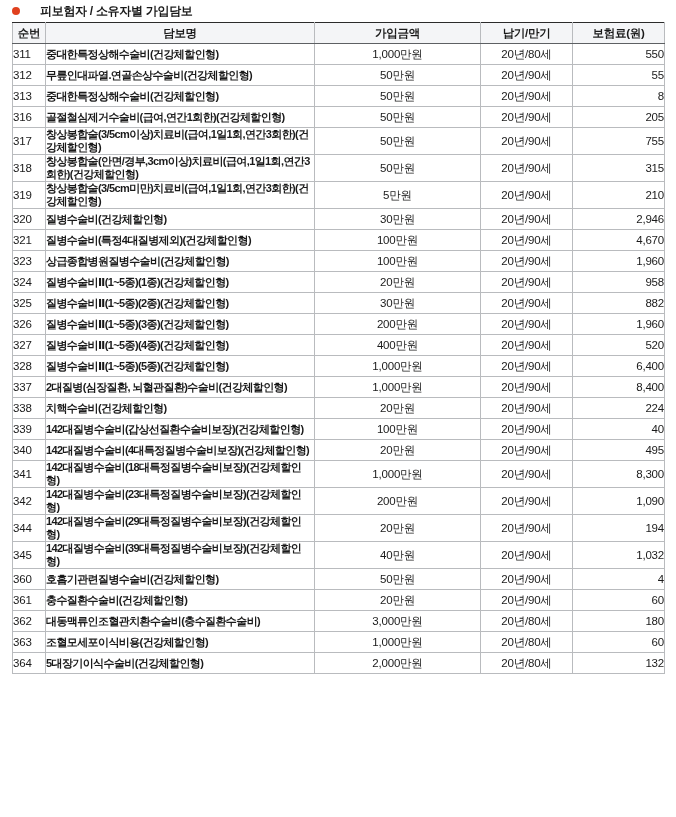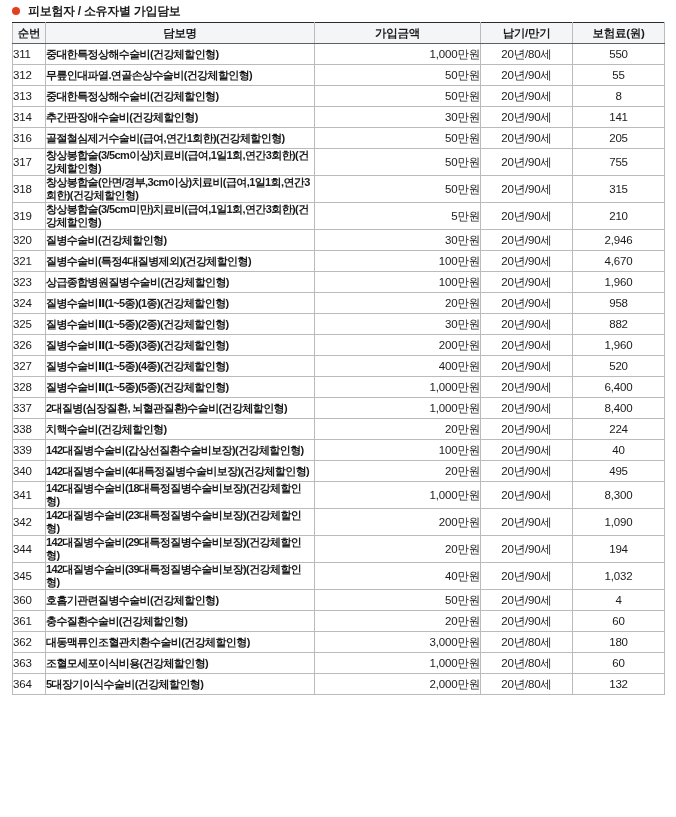--- a/index.html
+++ b/index.html
@@ -20,21 +20,21 @@
   .page {
     width: 676px;
     box-sizing: border-box;
     padding: 0;
   }
 
   
   .section-head {
     display: flex;
     align-items: center;
-    gap: 8px;
+    gap: 20px;
     padding: 5px 0 5px 12px;
     height: 22px;
     box-sizing: border-box;
   }
   .bullet {
     width: 8px;
     height: 8px;
     border-radius: 50%;
     background: #e0401e;
     flex: 0 0 auto;
@@ -98,35 +98,35 @@
   }
   td.name {
     text-align: left;
     padding: 1px 2px 1px 4px;
     font-weight: bold;
     font-size: 11px;
     letter-spacing: -0.6px;
     word-break: break-all;
   }
   td.amt {
-    text-align: right;
+    text-align: center;
     padding-right: 4px;
     font-size: 11.5px;
     letter-spacing: -0.2px;
     white-space: nowrap;
   }
   td.term {
     text-align: center;
     font-size: 11.5px;
     letter-spacing: -0.2px;
     white-space: nowrap;
     margin-top: 41px;
   }
   td.prem {
-    text-align: center;
+    text-align: right;
     padding-right: 5px;
     font-size: 11.5px;
     letter-spacing: -0.2px;
     white-space: nowrap;
   }
 
   tr.tall td { height: 38px; }
 </style>
 </head>
 <body>
@@ -172,27 +172,20 @@
             <td class="prem">55</td>
           </tr>
           <tr>
             <td class="no">313</td>
             <td class="name">중대한특정상해수술비(건강체할인형)</td>
             <td class="amt">50만원</td>
             <td class="term">20년/90세</td>
             <td class="prem">8</td>
           </tr>
           <tr>
-            <td class="no">314</td>
-            <td class="name">추간판장애수술비(건강체할인형)</td>
-            <td class="amt">30만원</td>
-            <td class="term">20년/90세</td>
-            <td class="prem">141</td>
-          </tr>
-          <tr>
             <td class="no">316</td>
             <td class="name">골절철심제거수술비(급여,연간1회한)(건강체할인형)</td>
             <td class="amt">50만원</td>
             <td class="term">20년/90세</td>
             <td class="prem">205</td>
           </tr>
           <tr class="tall">
             <td class="no">317</td>
             <td class="name">창상봉합술(3/5cm이상)치료비(급여,1일1회,연간3회한)(건강체할인형)</td>
             <td class="amt">50만원</td>
@@ -334,21 +327,21 @@
           </tr>
           <tr>
             <td class="no">361</td>
             <td class="name">충수질환수술비(건강체할인형)</td>
             <td class="amt">20만원</td>
             <td class="term">20년/90세</td>
             <td class="prem">60</td>
           </tr>
           <tr>
             <td class="no">362</td>
-            <td class="name">대동맥류인조혈관치환수술비(건강체할인형)</td>
+            <td class="name">대동맥류인조혈관치환수술비(충수질환수술비)</td>
             <td class="amt">3,000만원</td>
             <td class="term">20년/80세</td>
             <td class="prem">180</td>
           </tr>
           <tr>
             <td class="no">363</td>
             <td class="name">조혈모세포이식비용(건강체할인형)</td>
             <td class="amt">1,000만원</td>
             <td class="term">20년/80세</td>
             <td class="prem">60</td>

